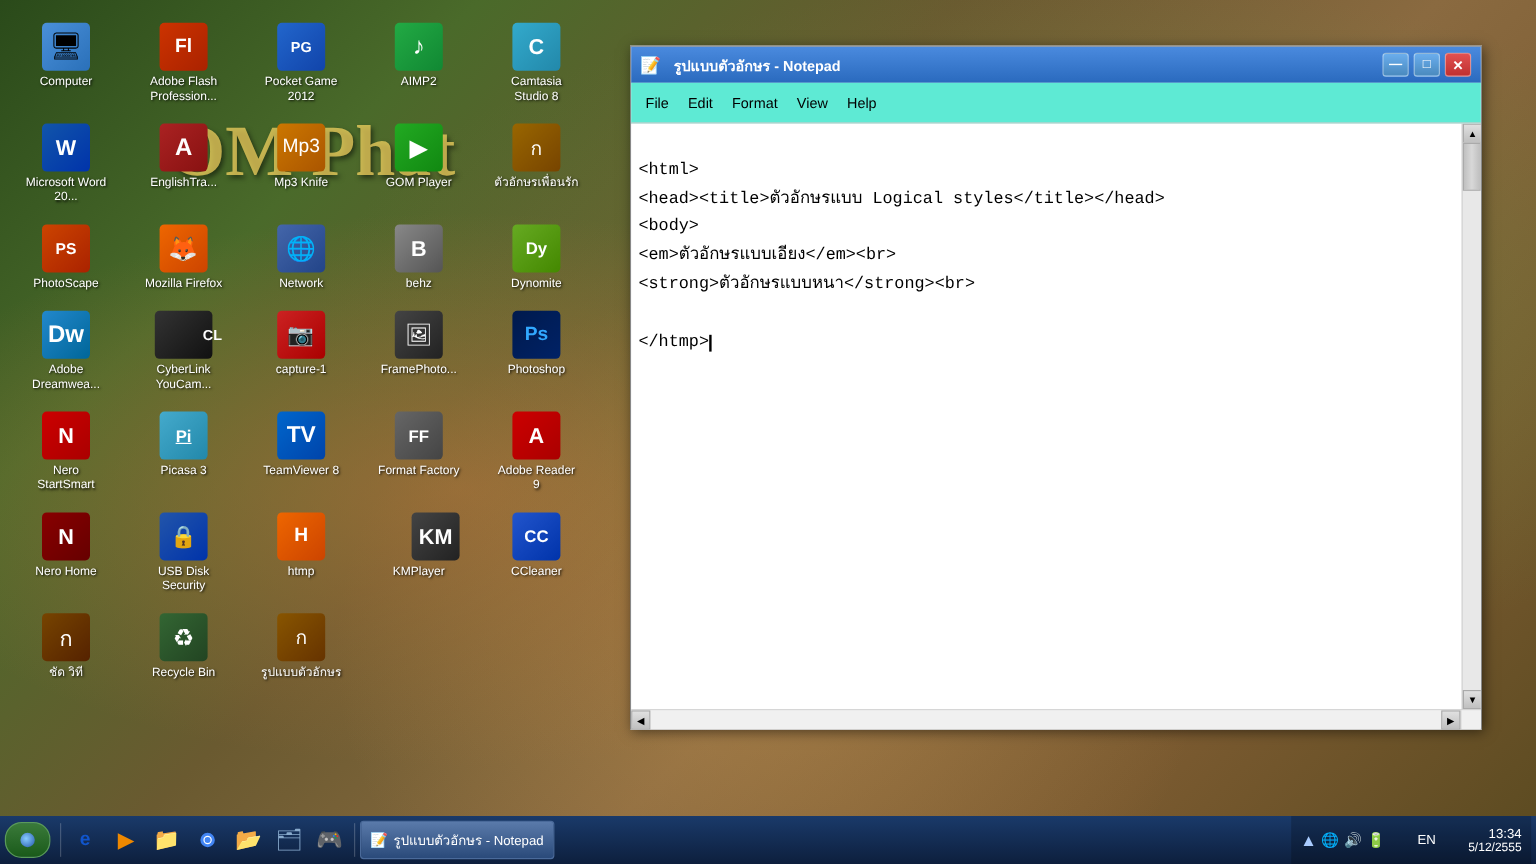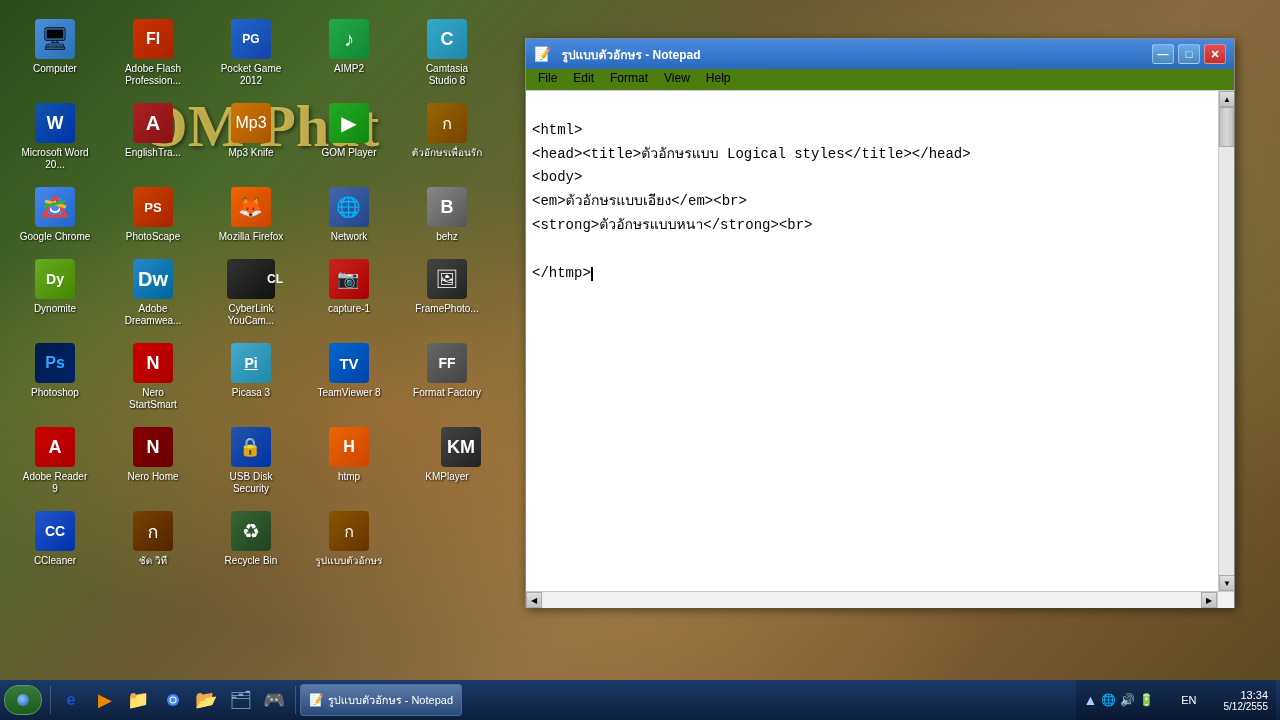--- a/index.html
+++ b/index.html
@@ -263,25 +263,25 @@
       font-size: 11px;
       color: white;
       font-weight: bold;
     }
 
     .window-btn-minimize { background: linear-gradient(to bottom, #6aaded, #4a8abe); }
     .window-btn-maximize { background: linear-gradient(to bottom, #6aaded, #4a8abe); }
     .window-btn-close { background: linear-gradient(to bottom, #e05050, #c03030); }
 
     #notepad-menubar {
-      height: 22px;
-      background: #4d7c0f;
+      height: 34px;
+      background: #5eead4;
       border-bottom: 1px solid #ccc;
       display: flex;
-      align-items: flex-start;
+      align-items: center;
       padding: 0 4px;
     }
 
     .menu-item {
       padding: 2px 8px;
       font-size: 12px;
       cursor: pointer;
       border-radius: 2px;
       color: #000;
     }
@@ -451,33 +451,20 @@
       <div class="desktop-icon">
         <div class="icon-img icon-gom" style="color:white;font-size:20px;">▶</div>
         <span class="icon-label">GOM Player</span>
       </div>
       <div class="desktop-icon">
         <div class="icon-img icon-thai" style="color:white;font-size:16px;">ก</div>
         <span class="icon-label">ตัวอักษรเพื่อนรัก</span>
       </div>
 
       <div class="desktop-icon">
-        <div class="icon-img icon-chrome" style="position:relative;">
-          <svg width="32" height="32" viewBox="0 0 32 32">
-            <circle cx="16" cy="16" r="10" fill="#4285f4"></circle>
-            <circle cx="16" cy="16" r="6" fill="white"></circle>
-            <circle cx="16" cy="16" r="4" fill="#4285f4"></circle>
-            <path d="M16 6 L27 25 L5 25 Z" fill="none" stroke="#ea4335" stroke-width="3"></path>
-            <path d="M6 10 L27 16" fill="none" stroke="#fbbc05" stroke-width="3"></path>
-            <path d="M26 10 L5 16" fill="none" stroke="#34a853" stroke-width="3"></path>
-          </svg>
-        </div>
-        <span class="icon-label">Google Chrome</span>
-      </div>
-      <div class="desktop-icon">
         <div class="icon-img icon-photoscape" style="color:white;font-size:13px;font-weight:bold;">PS</div>
         <span class="icon-label">PhotoScape</span>
       </div>
       <div class="desktop-icon">
         <div class="icon-img icon-firefox" style="color:white;font-size:20px;">🦊</div>
         <span class="icon-label">Mozilla Firefox</span>
       </div>
       <div class="desktop-icon">
         <div class="icon-img icon-network" style="color:white;font-size:20px;">🌐</div>
         <span class="icon-label">Network</span>
@@ -514,21 +501,21 @@
       </div>
       <div class="desktop-icon">
         <div class="icon-img icon-nero" style="color:white;font-size:18px;font-weight:bold;">N</div>
         <span class="icon-label">Nero StartSmart</span>
       </div>
       <div class="desktop-icon">
         <div class="icon-img icon-picasa" style="color:white;font-size:14px;font-weight:bold;">Pi</div>
         <span class="icon-label">Picasa 3</span>
       </div>
       <div class="desktop-icon">
-        <div class="icon-img icon-teamviewer" style="color:white;font-size:15px;font-weight:bold;">TV</div>
+        <div class="icon-img icon-teamviewer" style="color:white;font-size:19px;font-weight:bold;">TV</div>
         <span class="icon-label">TeamViewer 8</span>
       </div>
 
       <div class="desktop-icon">
         <div class="icon-img icon-format" style="color:white;font-size:14px;font-weight:bold;">FF</div>
         <span class="icon-label">Format Factory</span>
       </div>
       <div class="desktop-icon">
         <div class="icon-img icon-acrobat" style="color:white;font-size:18px;font-weight:bold;">A</div>
         <span class="icon-label">Adobe Reader 9</span>

